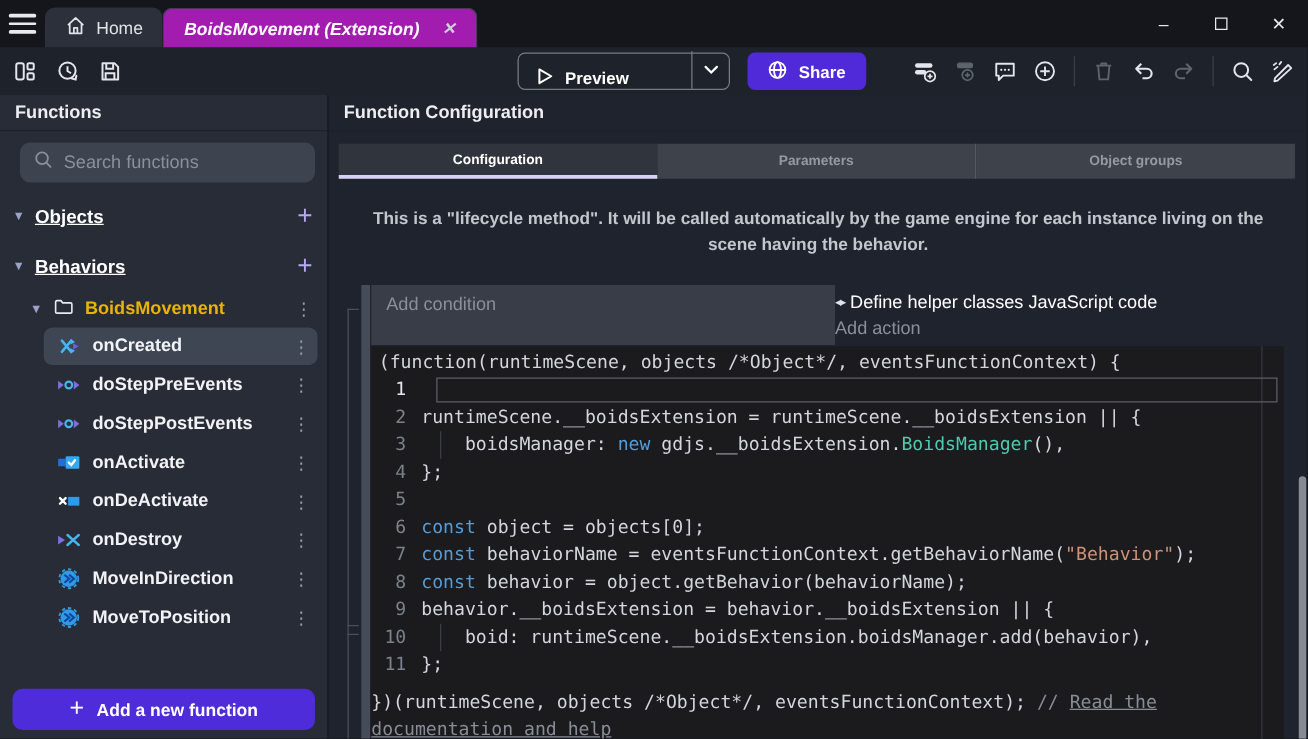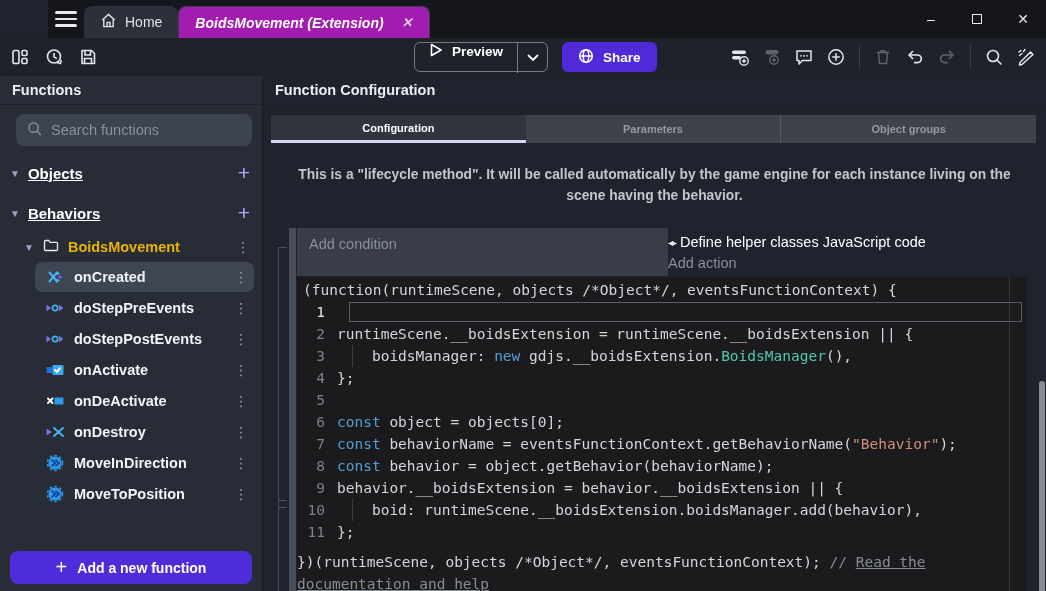--- a/index.html
+++ b/index.html
@@ -1,41 +1,41 @@
 <!DOCTYPE html>
 <html><head>
 <meta charset="utf-8">
 <style>
   * { margin:0; padding:0; box-sizing:border-box; }
   html,body { background:#0e1014; }
   .app { position:relative; width:1046px; height:591px; overflow:hidden;
          font-family:"Liberation Sans", sans-serif; background:#1e232d; color:#e6e8ec; }
 
   
-  .titlebar { position:absolute; top:0; left:0; right:0; height:38px; background:#14161c; display:flex; align-items:flex-end;margin-left:48px; }
+  .titlebar { position:absolute; top:0; left:0; right:0; height:38px; background:#14161c; display:flex; align-items:flex-end; }
   .hamburger { width:36px; height:38px; display:flex; flex-direction:column; justify-content:center; align-items:center; gap:4px; cursor:pointer; }
   .hamburger span { display:block; width:22px; height:2.5px; background:#e8eaee; border-radius:2px; }
   .tab { height:32px; display:flex; align-items:center; gap:8px; padding:0 16px; border-radius:8px 8px 0 0;
          font-size:14px; color:#dfe2e7; cursor:pointer; }
   .tab.home { background:#2b303a; }
   .tab.activeTab { background:#a21caf; border:1px solid #3b414b; border-bottom:none; font-weight:bold; color:#ffffff;font-style:italic; }
   .tab .closeX { margin-left:10px; font-size:13px; color:#cfd3d9; }
   .winctl { margin-left:auto; display:flex; align-items:center; height:38px; align-self:flex-start; }
   .winbtn { width:46px; height:38px; display:flex; align-items:center; justify-content:center; color:#e8eaee; font-size:14px; cursor:pointer; }
   .winbtn .sq { width:10px; height:10px; border:1.5px solid #e8eaee; display:inline-block; }
 
   
   .toolbar { position:absolute; top:38px; left:0; right:0; height:38px; background:#1e222b; }
   .tool-left { position:absolute; left:6px; top:0; height:38px; display:flex; align-items:center; gap:6px; }
   .iconbtn { width:28px; height:28px; display:flex; align-items:center; justify-content:center; border-radius:4px; cursor:pointer; }
   .iconbtn svg { display:block; }
   .iconbtn.dim svg * { stroke:#5d646e !important; }
   .iconbtn.dim svg .fillpart { fill:#5d646e !important; }
   .tool-center { position:absolute; left:414px; top:4px; display:flex; align-items:center; gap:14px; }
-  .preview-btn { display:flex; align-items:flex-start; height:30px; border:1px solid #767c86; border-radius:6px; color:#fff; cursor:pointer; }
+  .preview-btn { display:flex; align-items:flex-end; height:30px; border:1px solid #767c86; border-radius:6px; color:#fff; cursor:pointer;gap:36px; }
   .preview-main { display:flex; align-items:center; gap:9px; padding:0 14px; font-weight:bold; font-size:13.5px; }
   .preview-arrow { width:30px; height:30px; display:flex; align-items:center; justify-content:center; border-left:1px solid #767c86; }
   .share-btn { display:flex; align-items:center; gap:9px; height:30px; padding:0 16px; background:#5029d8; border-radius:6px;
                color:#fff; font-weight:bold; font-size:13.5px; cursor:pointer;justify-content:space-between; }
   .tool-right { position:absolute; right:6px; top:0; height:38px; display:flex; align-items:center; gap:4px; }
   .vdiv { width:1px; height:24px; background:#3a3f48; margin:0 5px; }
 
   
   .sidebar { position:absolute; top:76px; left:0; width:262px; bottom:0; background:#272c36; display:flex; flex-direction:column; }
   .main { position:absolute; top:76px; left:262px; right:0; bottom:0; background:#1e232d; border-left:1px solid #171a21; }

